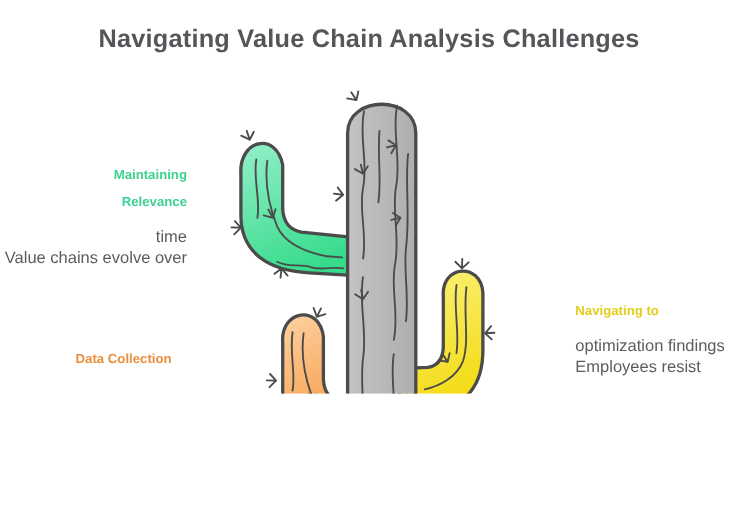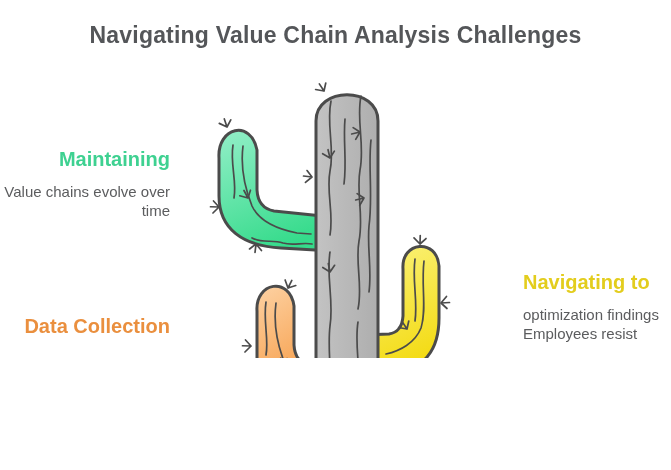--- a/index.html
+++ b/index.html
@@ -6,24 +6,24 @@
   .stage{
     position:relative;width:671px;height:358px;background:#ffffff;overflow:hidden;
     font-family:"Liberation Sans", sans-serif;
   }
   .title{
     position:absolute;top:7px;left:0;width:100%;text-align:center;
     font-size:23px;font-weight:700;letter-spacing:.2px;
   }
   .cactus-svg{position:absolute;top:0;left:0;}
   .label{position:absolute;}
-  .label .heading{font-size:20px;font-weight:600;line-height:24px;}
+  .label .heading{font-size:12px;font-weight:600;line-height:24px;}
   .label .body{font-size:15px;line-height:19px;margin-top:11px;}
   .block-maintaining{top:147px;right:501px;text-align:right;}
-  .block-data{top:314px;right:501px;text-align:right;}
+  .block-data{top:314px;right:515px;text-align:right;}
   .block-resistance{top:270px;left:523px;text-align:left;}
 </style>
 </head>
 <body>
 
 <div class="stage">
 
   <h1 class="title" style="color: rgb(84, 86, 89);">Navigating Value Chain Analysis Challenges</h1>
 
   <svg class="cactus-svg" width="671" height="470" viewBox="0 0 671 470" aria-hidden="true">
@@ -108,24 +108,25 @@
       <use href="#spine" transform="translate(441,303) rotate(90)"></use>
       <use href="#spine" transform="translate(407,329) rotate(-30)"></use>
     </g>
 
     <path d="M287 453 C298 446 307 448 318 444 C331 439 351 445 368 442 C384 440 398 445 411 443 C423 441 433 446 440 447" fill="none" stroke-width="2.2" stroke-linecap="round" stroke="#4b4b4b"></path>
   </svg>
 
   <div class="label block-maintaining">
     <div class="heading" style="color: rgb(62, 209, 145);">
       <div>Maintaining</div>
+      <div>Relevance</div>
     </div>
     <div class="body" style="color: rgb(91, 92, 94);">
+      <div>time</div>
       <div>Value chains evolve over</div>
-      <div>time</div>
     </div>
   </div>
 
   <div class="label block-data">
     <div class="heading" style="color: rgb(234, 143, 62);">
       <div>Data Collection</div>
     </div>
   </div>
 
   <div class="label block-resistance">

